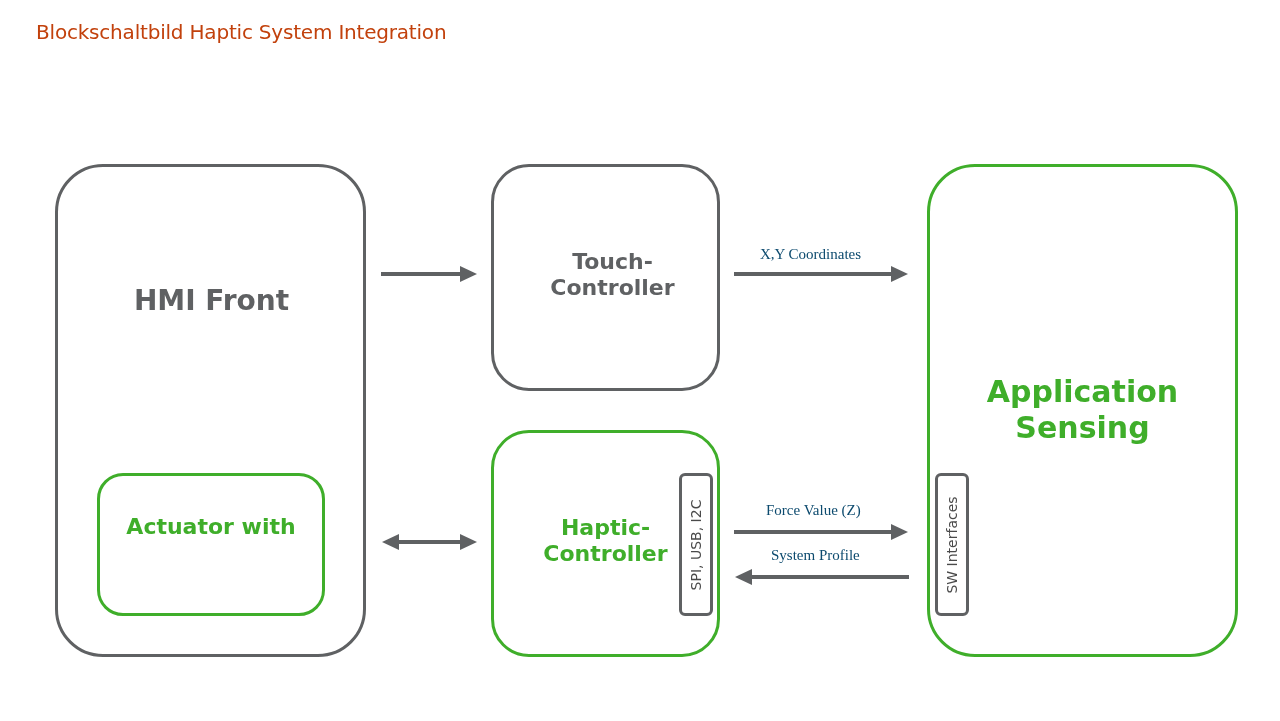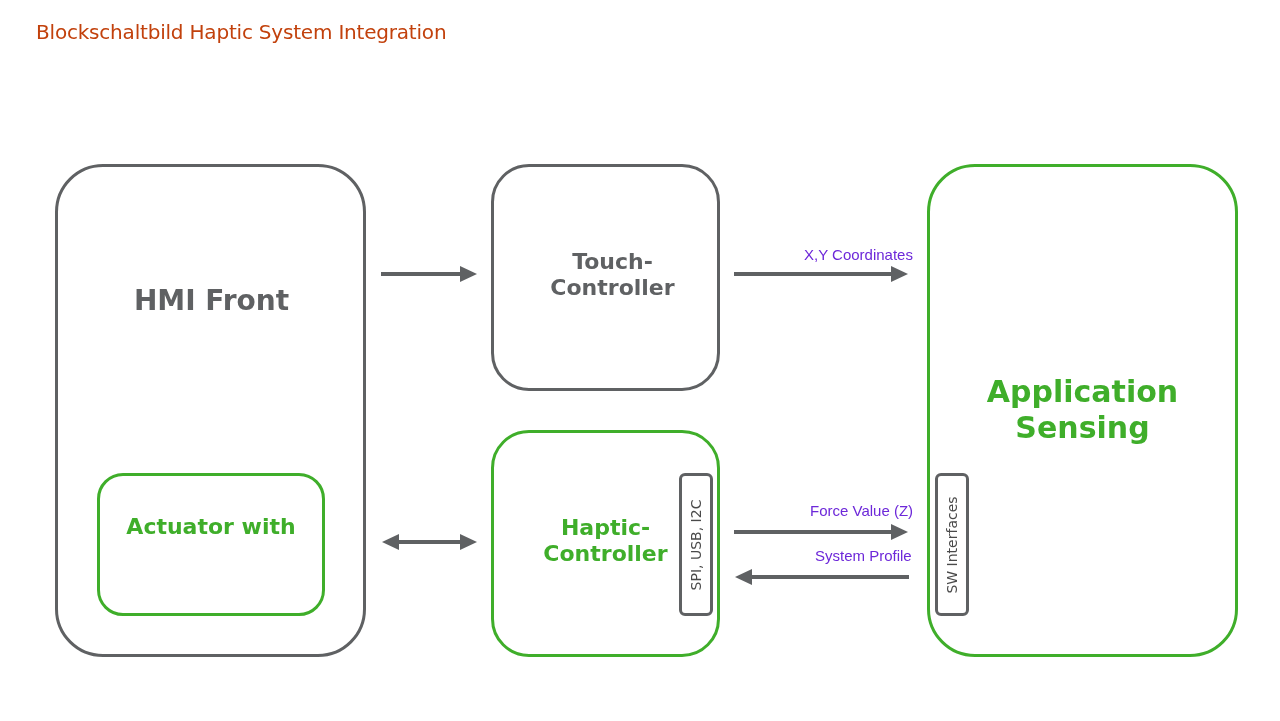--- a/index.html
+++ b/index.html
@@ -7,22 +7,22 @@
          font-family: "Liberation Sans", "DejaVu Sans", sans-serif; }
   .title { position: absolute; left: 36px; top: 20px; font-size: 20px; color: #c2410c;
            letter-spacing: -0.2px; font-family: "DejaVu Sans", sans-serif; font-weight: normal; }
   .box { position: absolute; box-sizing: border-box; background: transparent; }
   .gray { border: 3px solid #5f6163; }
   .green { border: 3px solid #3fae2a; }
   .label { position: absolute; text-align: center; font-weight: bold; line-height: 1.2;
            font-family: "DejaVu Sans", sans-serif; }
   .lg { color: #5f6163; }
   .lgr { color: #3fae2a; }
-  .small { position: absolute; font-size: 15px; color: #6d28d9; font-family: Liberation Sans, sans-serif;
-           white-space: nowrap; margin-left: 44px; }
+  .small { position: absolute; font-size: 15px; color: #0c4a6e; font-family: Liberation Serif, serif;
+           white-space: nowrap; }
   .vbox { position: absolute; box-sizing: border-box; border: 3px solid #5f6163; border-radius: 6px;
           background: #fff; }
   .vtext { position: absolute; left: 50%; top: 50%; transform: translate(-50%,-50%) rotate(-90deg);
            font-size: 14px; color: #4a4a4a; white-space: nowrap; font-family: "DejaVu Sans", sans-serif; }
   svg.arrows { position: absolute; left: 0; top: 0; width: 1280px; height: 721px; pointer-events: none; }
 </style>
 </head>
 <body>
 
 <div class="title">Blockschaltbild Haptic System Integration</div>

